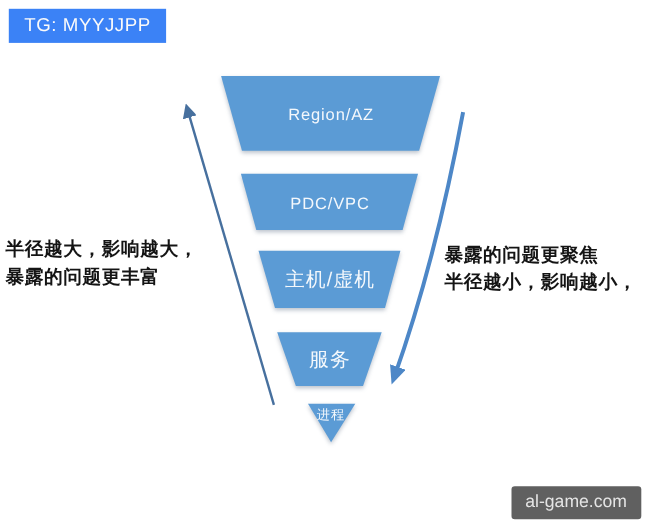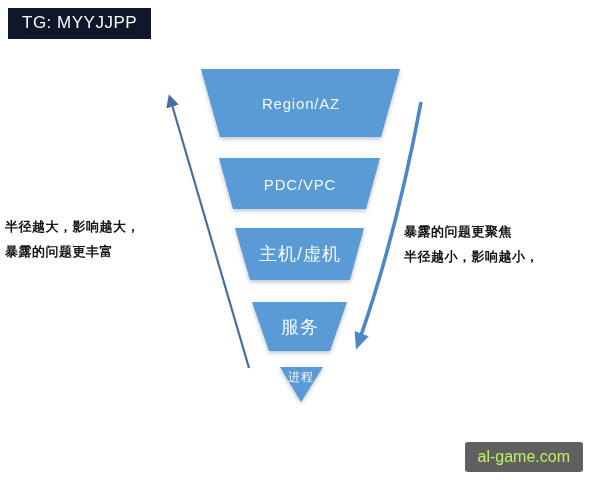--- a/index.html
+++ b/index.html
@@ -1,38 +1,38 @@
 <!DOCTYPE html>
 <html><head>
 <meta charset="utf-8">
 <style>
   html,body{margin:0;padding:0;background:#ffffff;}
   .stage{
     position:relative;width:600px;height:480px;background:#ffffff;overflow:hidden;
     font-family:"Liberation Sans","DejaVu Sans",sans-serif;
   }
   .badge{
-    position:absolute;left:8px;top:8px;background:#0f172a;color:#fafafa;
+    position:absolute;left:8px;top:8px;background:#3b82f6;color:#fafafa;
     font-size:17px;letter-spacing:0.5px;padding:5px 14px 6px 14px;white-space:nowrap;
   }
   .watermark{
-    position:absolute;right:17px;bottom:8px;background:#606060;color:#bef264;
+    position:absolute;right:17px;bottom:8px;background:#606060;color:#e5e5e5;
     font-size:16px;padding:6px 13px;border-radius:3px;white-space:nowrap;
   }
   svg{position:absolute;left:0;top:0;}
   .lvl{filter:drop-shadow(0px 2px 2px rgba(60,80,110,0.35));}
   .lvl-label{
     fill:#f4f8fc;text-anchor:middle;
     font-family:"Liberation Sans","DejaVu Sans",sans-serif;
   }
   .lvl-label.en{font-size:15px;letter-spacing:0.8px;}
   .lvl-label.cn{font-size:18px;letter-spacing:1px;}
   .lvl-label.sm{font-size:12px;letter-spacing:1px;}
   .annotation{
-    position:absolute;color:#141414;font-size:13px;font-weight:600;
+    position:absolute;color:#141414;font-size:17px;font-weight:600;
     line-height:25px;letter-spacing:0.5px;white-space:nowrap;
   }
   .annotation.left{left:5px;top:214px;}
   .annotation.right{left:404px;top:219px;}
 </style>
 </head>
 <body>
 
 <div class="stage">
 

